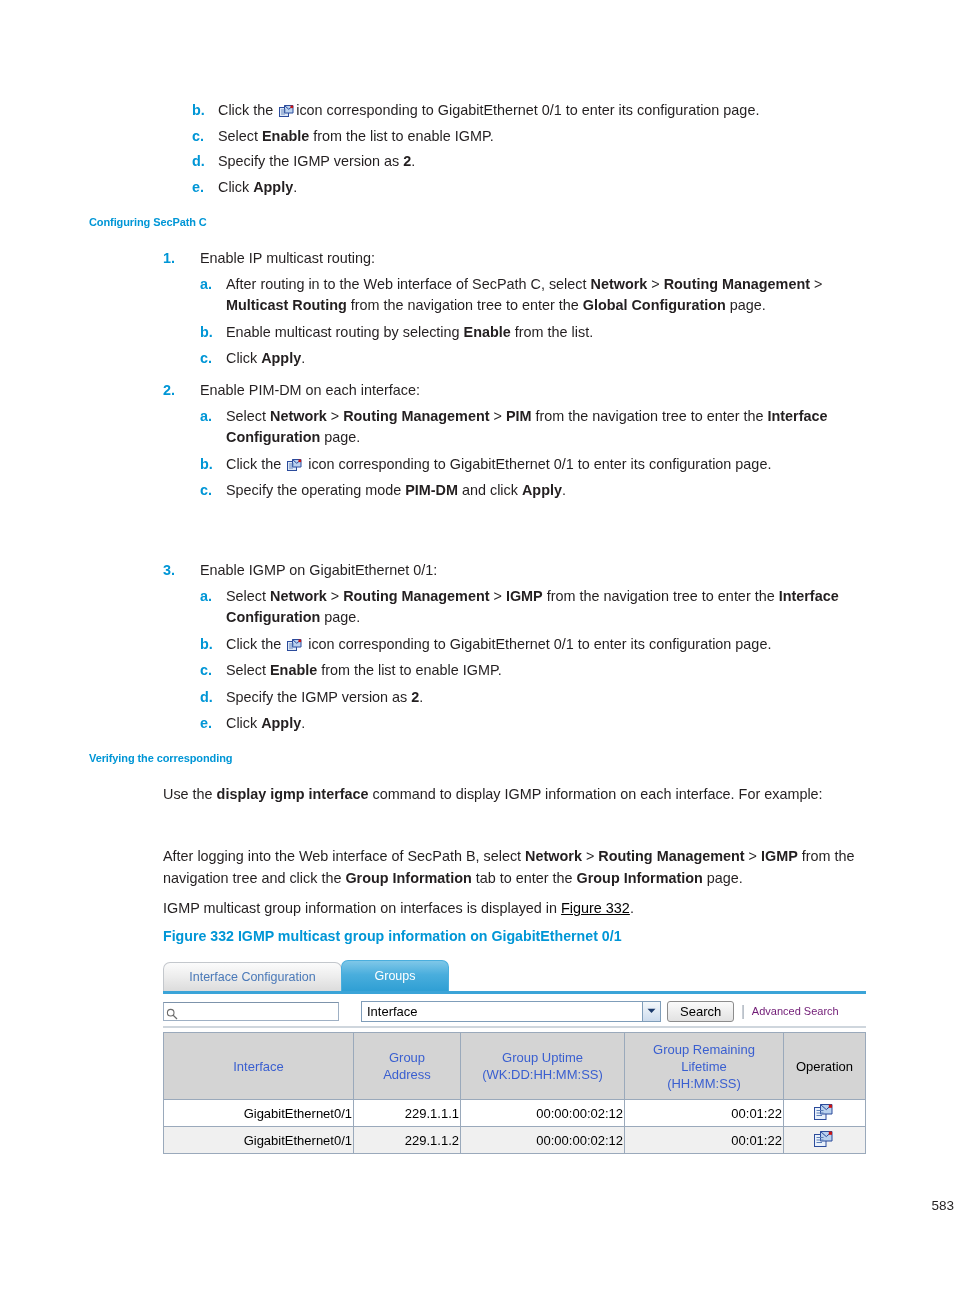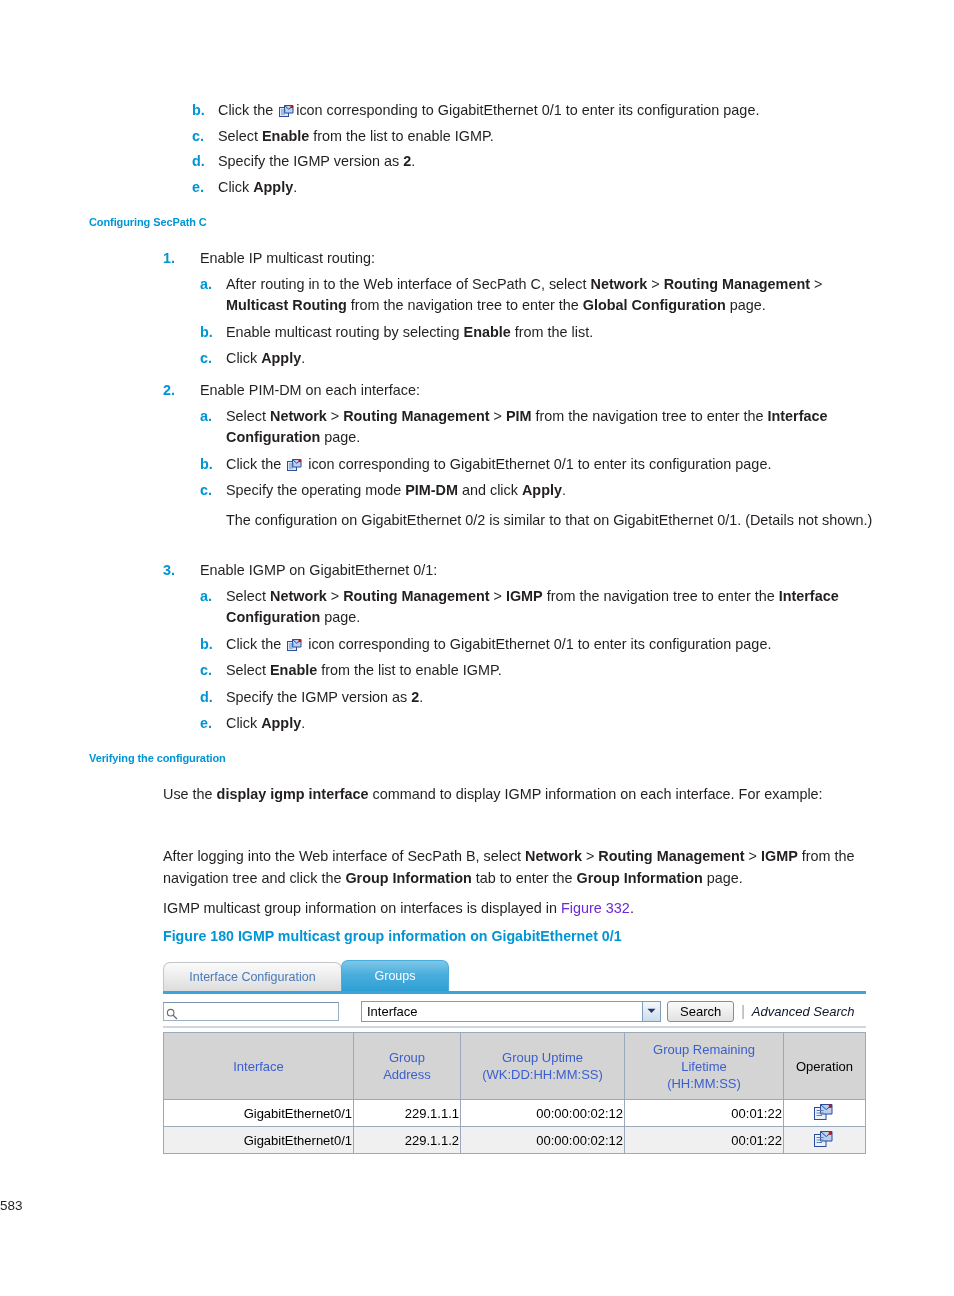--- a/index.html
+++ b/index.html
@@ -14,21 +14,21 @@
   }
   .page { position: relative; width: 954px; height: 1296px; }
 
   
   .body-text {
     font-size: 14.4px;
     line-height: 21.5px;
     color: #231f20;
   }
   b, .bold { font-weight: bold; }
-  .xref { color: #6d28d9; }
+  .xref { color: #000000; text-decoration: underline; }
 
   
   .h2 {
     color: #0096d6;
     font-size: 11px;
     font-weight: bold;
     letter-spacing: -0.1px;
   }
   .fig-caption {
     color: #0096d6;
@@ -171,23 +171,22 @@
     display: flex;
     align-items: center;
     box-sizing: border-box;
   }
   .pipe {
     margin: 0 7px;
     color: #9aa4b0;
     font-size: 14px;
   }
   .adv-search {
-    color: #0f172a;
-    font-size: 13px;
-    font-style: italic;
+    color: #701a75;
+    font-size: 11px;
   }
 
   
   table.grid {
     border-collapse: collapse;
     width: 703px;
     margin-top: 4px;
     table-layout: fixed;
   }
   table.grid th, table.grid td {
@@ -213,21 +212,21 @@
   }
   table.grid tr.even td { background: #ffffff; }
   table.grid tr.odd td { background: #f0f0f0; }
   table.grid td.op { text-align: center; padding-left: 0; }
 
   .page-num {
     position: absolute;
     width: 954px;
     top: 1198px;
     left: 0;
-    text-align: left;
+    text-align: right;
     font-size: 13.5px;
     color: #231f20;
   }
 </style>
 </head>
 <body>
 
 <div class="page">
 
   <div class="abs" style="left:192px; top:100px; width:690px;">
@@ -304,21 +303,20 @@
                 <path d="M5.5 1.5 9.8 5.3 14 1.5" fill="none" stroke="#2b4b9b"></path>
                 <rect x="11.5" y="1.5" width="2.6" height="2.6" fill="#c81414"></rect>
                 <path d="M2 6h5M2 8h5M2 10h4" stroke="#5d7fb8" stroke-width="0.9"></path>
               </svg>
         </span><span> icon corresponding to GigabitEthernet 0/1 to enter its configuration page.</span></span>
       </div>
       <div class="lvl2" style="margin-top:5px;">
         <span class="marker" style="width:26px;">c.</span>
         <span class="content body-text"><span>Specify the operating mode </span><b>PIM-DM</b><span> and click </span><b>Apply</b><span>.</span></span>
       </div>
-      <div class="body-text" style="margin-top:8px; margin-left:26px; width:680px;">The configuration on GigabitEthernet 0/2 is similar to that on GigabitEthernet 0/1. (Details not shown.)</div>
     </div>
   </div>
 
   <div class="abs" style="left:163px; top:560px; width:720px;">
     <div class="lvl1">
       <span class="marker num" style="width:37px;">3.</span>
       <span class="content body-text">Enable IGMP on GigabitEthernet 0/1:</span>
     </div>
     <div style="margin-left:37px; margin-top:4px;">
       <div class="lvl2">
@@ -345,30 +343,30 @@
         <span class="marker" style="width:26px;">d.</span>
         <span class="content body-text"><span>Specify the IGMP version as </span><b>2</b><span>.</span></span>
       </div>
       <div class="lvl2" style="margin-top:5px;">
         <span class="marker" style="width:26px;">e.</span>
         <span class="content body-text"><span>Click </span><b>Apply</b><span>.</span></span>
       </div>
     </div>
   </div>
 
-  <div class="abs h2" style="left:89px; top:752px;">Verifying the configuration</div>
+  <div class="abs h2" style="left:89px; top:752px;">Verifying the corresponding</div>
 
   <div class="abs body-text" style="left:163px; top:784px; width:705px;"><span>Use the </span><b>display igmp interface</b><span> command to display IGMP information on each interface. For example:</span></div>
 
 
   <div class="abs body-text" style="left:163px; top:846px; width:705px;"><span>After logging into the Web interface of SecPath B, select </span><b>Network</b><span> &gt; </span><b>Routing Management</b><span> &gt; </span><b>IGMP</b><span> from the navigation tree and click the </span><b>Group Information</b><span> tab to enter the </span><b>Group Information</b><span> page.</span></div>
 
   <div class="abs body-text" style="left:163px; top:898px; width:705px;"><span>IGMP multicast group information on interfaces is displayed in </span><span class="xref">Figure 332</span><span>.</span></div>
 
-  <div class="abs fig-caption" style="left:163px; top:928px;">Figure 180 IGMP multicast group information on GigabitEthernet 0/1</div>
+  <div class="abs fig-caption" style="left:163px; top:928px;">Figure 332 IGMP multicast group information on GigabitEthernet 0/1</div>
 
   <div class="ui-figure">
 
     <div class="tabs">
       <div class="tab inactive">Interface Configuration</div>
       <div class="tab active">Groups</div>
     </div>
     <div class="tab-underline"></div>
 
     <div class="search-row">

